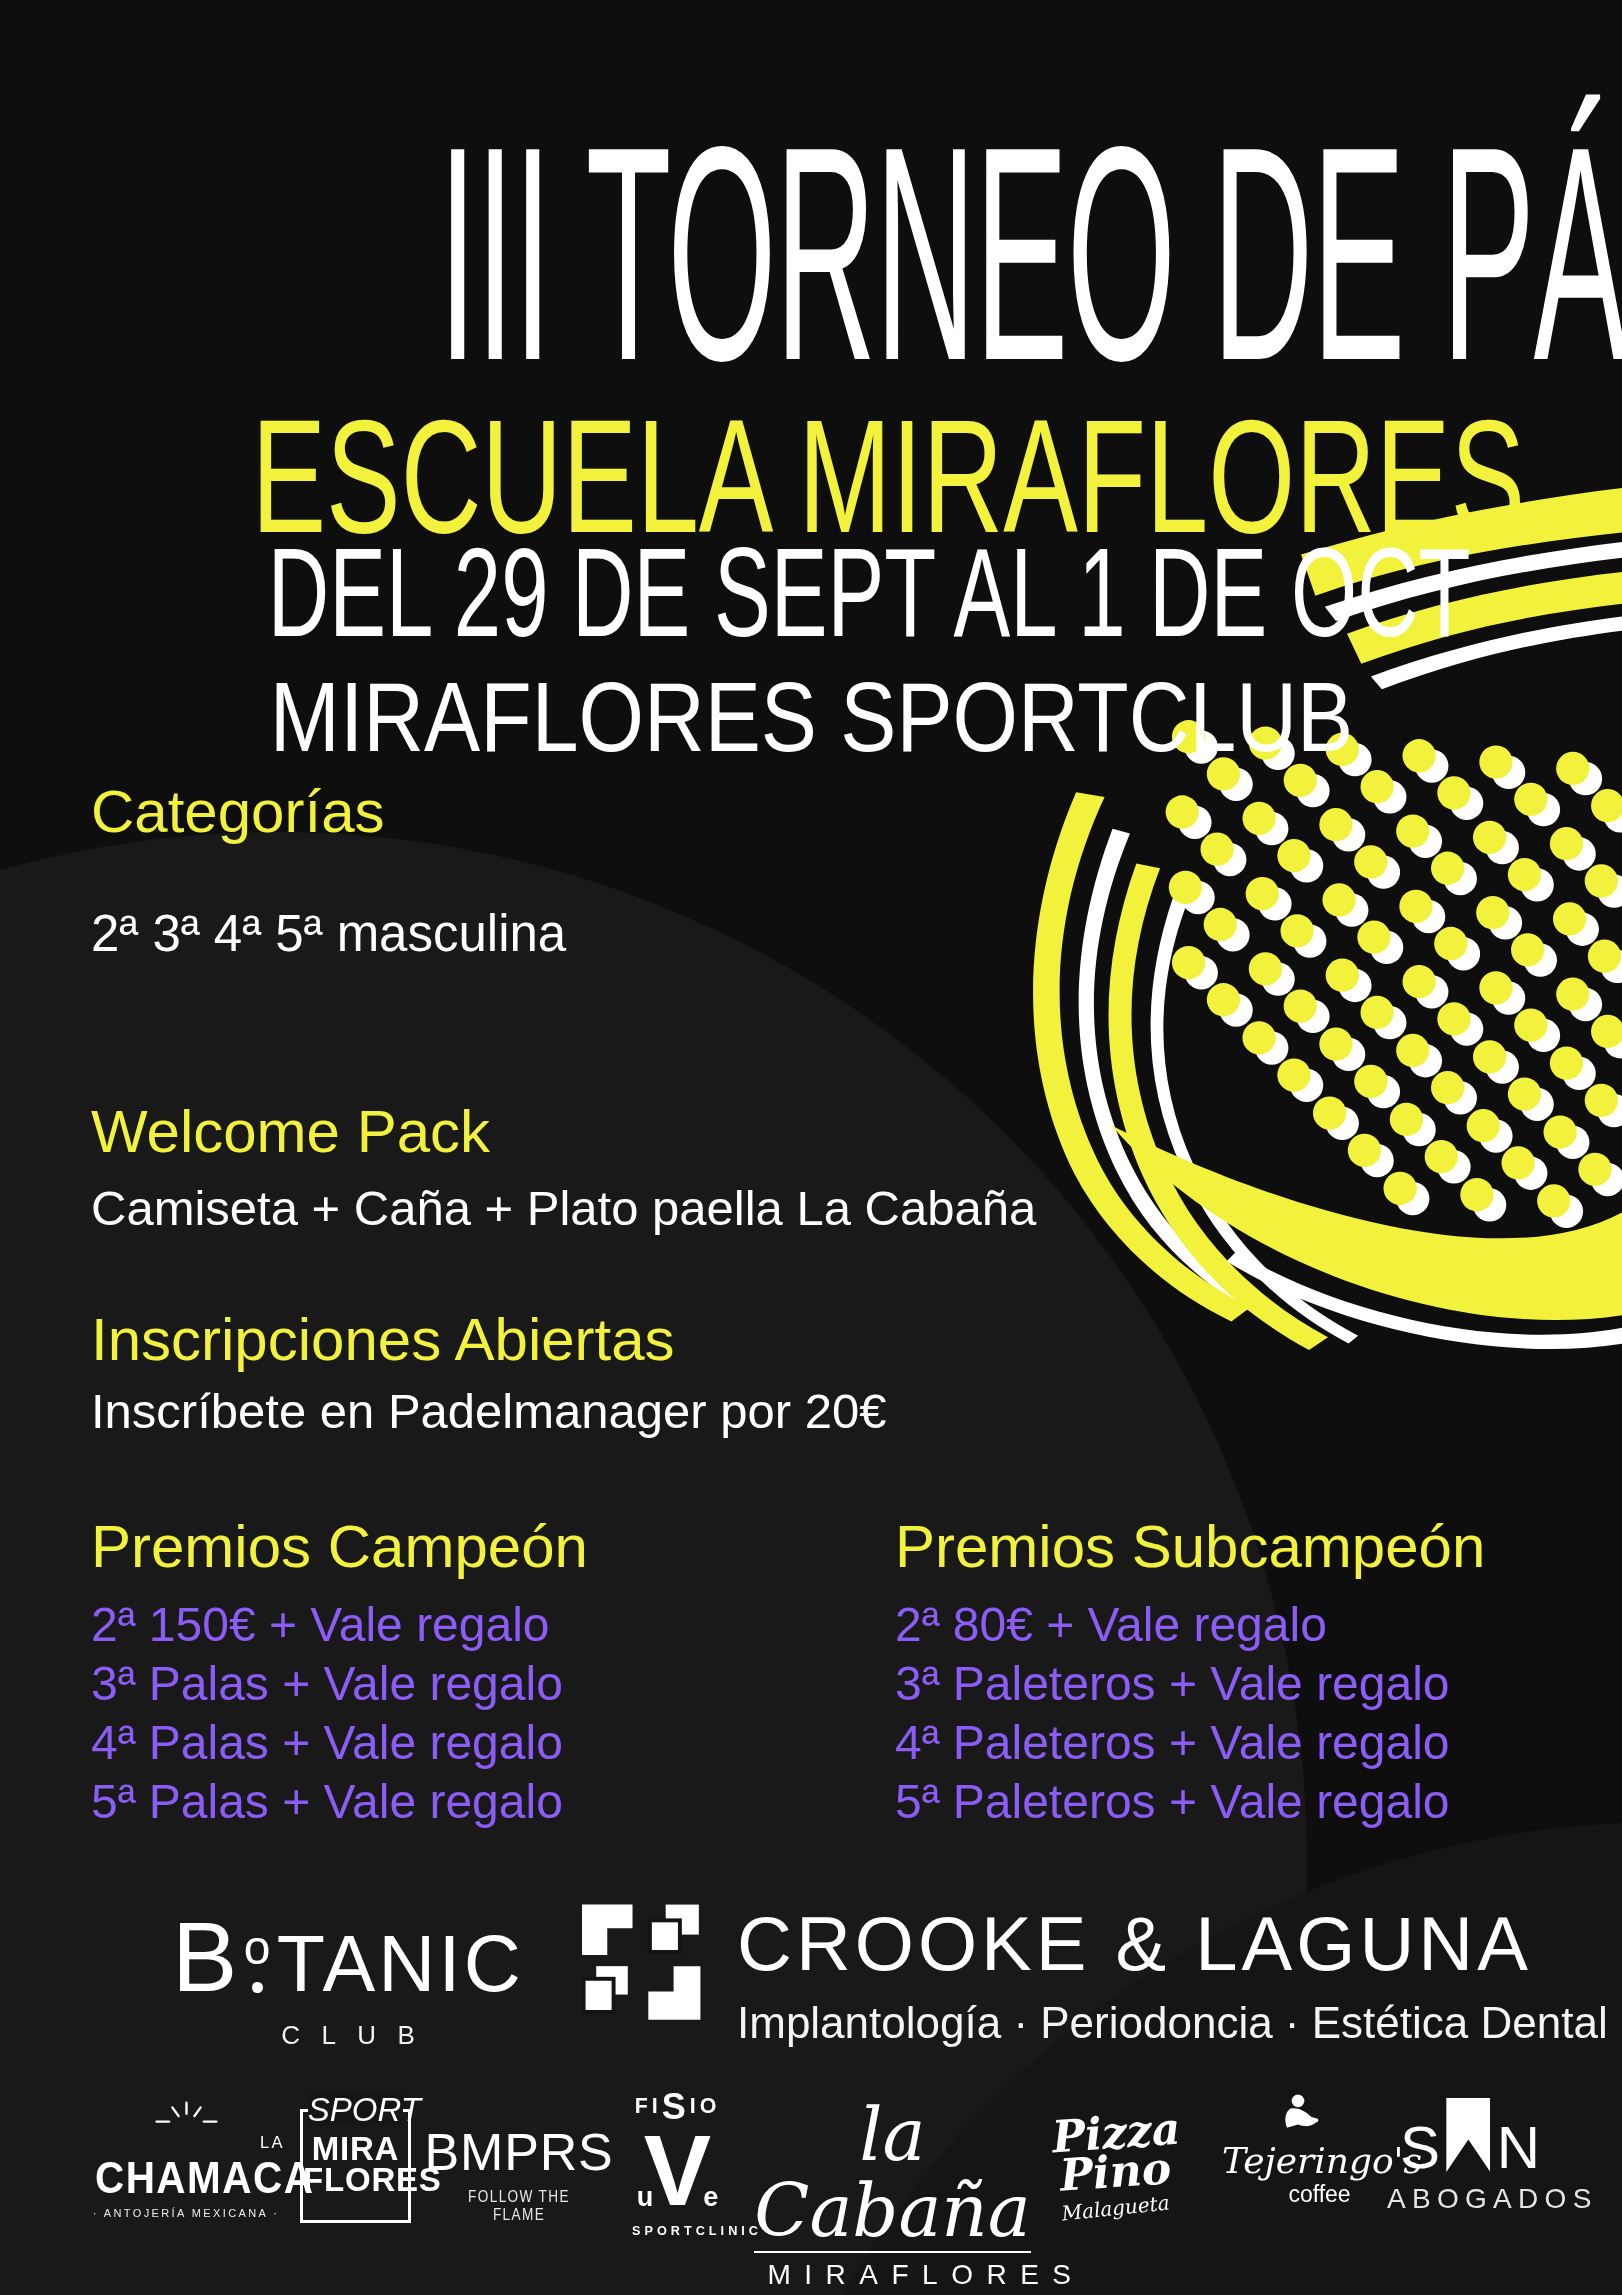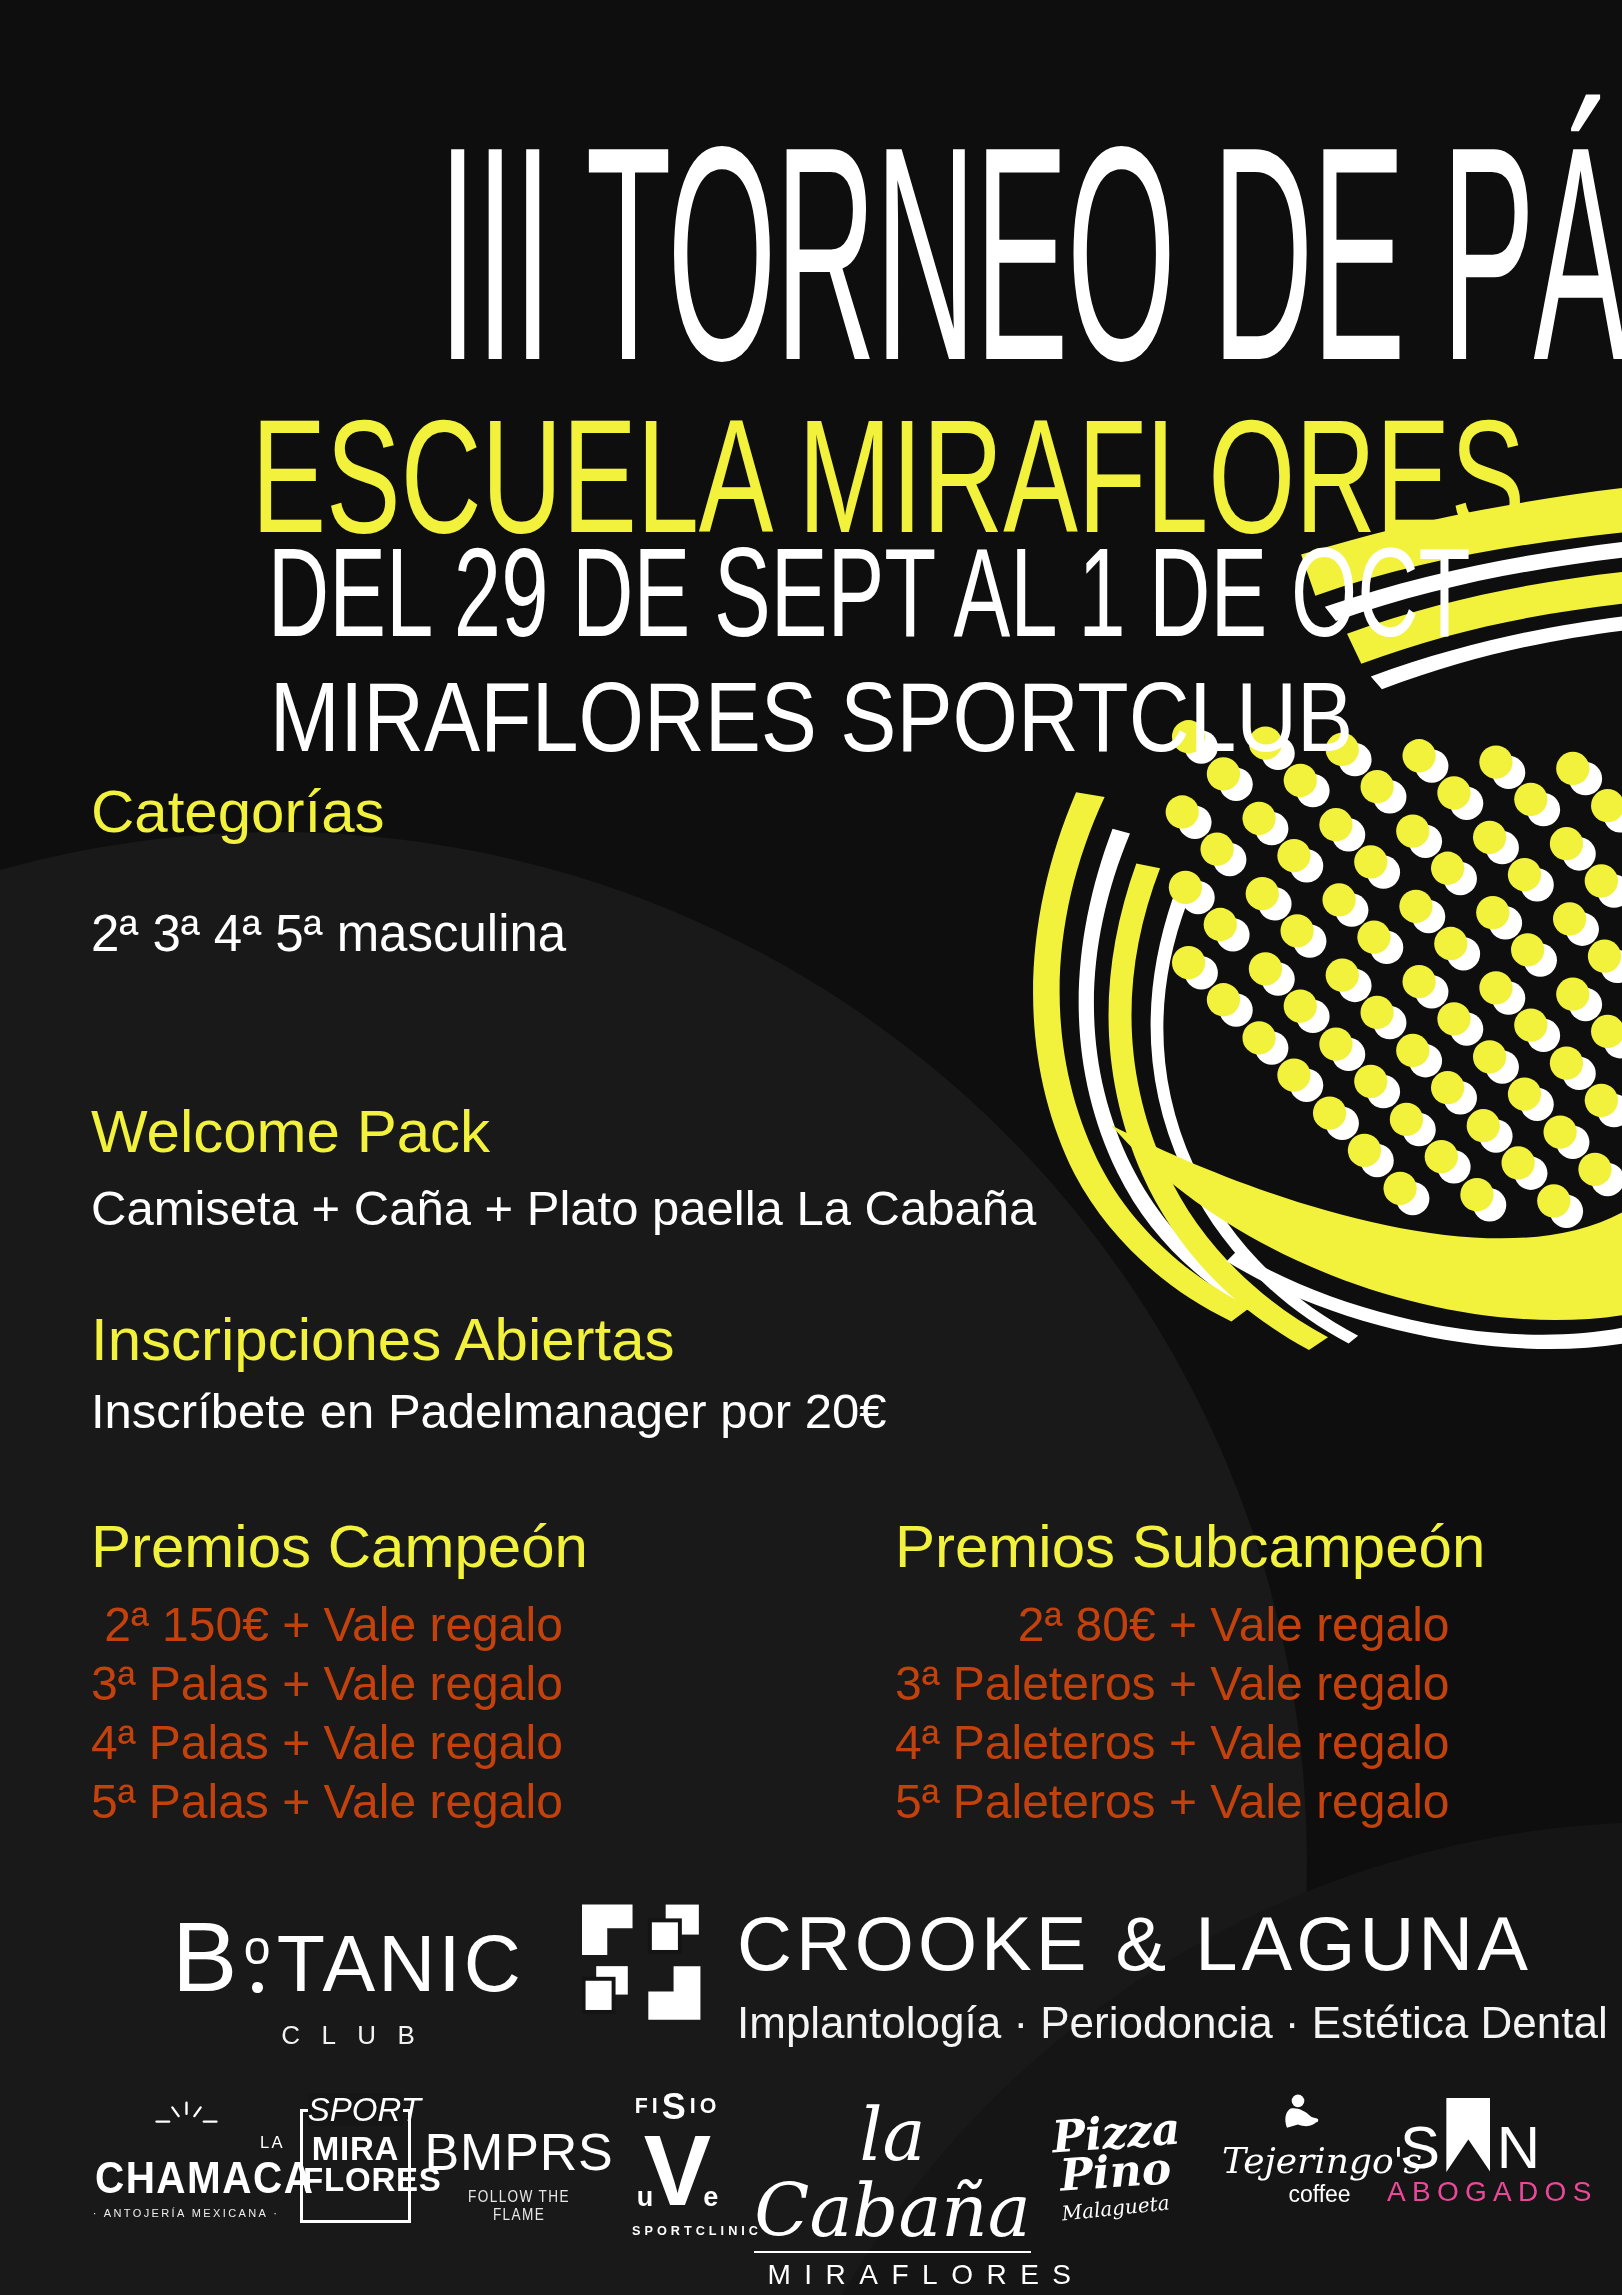--- a/index.html
+++ b/index.html
@@ -17,21 +17,21 @@
   .racket .w{fill:#ffffff;}
   
   .cond{position:absolute;left:0;right:0;text-align:center;white-space:nowrap;line-height:1;transform-origin:50% 0;}
   .title{top:101px;font-size:305px;letter-spacing:-3.2px;transform:scaleX(.46);color:#fff;}
   .subtitle{top:395px;font-size:162px;transform:scaleX(.69);color:var(--yellow);}
   .dateline{top:529px;font-size:127px;transform:scaleX(.67);color:#fff;}
   .venueline{top:667px;font-size:99px;transform:scaleX(.85);color:#fff;}
   
   .sec-h{position:absolute;font-size:60px;color:var(--yellow);white-space:nowrap;}
   .sec-t{position:absolute;font-size:49px;color:#fff;white-space:nowrap;}
-  .prize-list{position:absolute;font-size:48px;line-height:59px;color:#c2410c;white-space:nowrap;text-align:right;}
+  .prize-list{position:absolute;font-size:48px;line-height:59px;color:#8b5cf6;white-space:nowrap;}
   
   .sp{position:absolute;color:#fff;}
   .center{text-align:center;}
   .botanic{left:162px;top:1908px;width:372px;}
   .botanic-main{font-size:89px;line-height:1;letter-spacing:1.6px;}
   .botanic-o{display:inline-block;position:relative;top:-27px;font-size:48px;margin:0 4.8px;}
   .botanic-dot{position:absolute;left:50%;bottom:-20.6px;width:10.3px;height:10.3px;margin-left:-5.5px;border-radius:50%;background:#fff;}
   .botanic-tanic{font-size:79px;letter-spacing:3.2px;}
   .botanic-club{margin-top:14.3px;font-size:26px;letter-spacing:21.4px;color:#f2f2f2;padding-left:21.4px;}
   .crooke-icon{left:582px;top:1903px;}
@@ -65,21 +65,21 @@
   .pz-2{font-size:44px;line-height:1;margin-top:-4.8px;transform:rotate(-4deg);}
   .pz-sub{font-size:20px;font-weight:400;margin-top:1.6px;transform:rotate(-6deg);}
   .tejeringos{left:1222px;top:2093px;width:151px;}
   .tj-script{font-family:"DejaVu Serif",serif;font-style:italic;font-size:36px;line-height:1;margin-top:-4.8px;}
   .tj-sub{font-size:23px;margin-top:1.6px;padding-left:44px;}
   .swn{left:1387px;top:2098px;width:166px;}
   .swn-row{display:flex;align-items:flex-end;justify-content:center;gap:6.3px;}
   .swn-letter{font-size:60px;line-height:.8;}
   .swn-flag{width:44px;height:74px;background:#fff;
     clip-path:polygon(0 0,100% 0,100% 100%,50% 56%,0 100%);}
-  .swn-sub{font-size:28px;letter-spacing:6.3px;margin-top:4px;color:#ec4899;text-align:right;}
+  .swn-sub{font-size:28px;letter-spacing:6.3px;margin-top:11px;color:#e5e5e5;text-align:right;}
 </style>
 </head>
 <body>
 
 <div class="poster" style="background: rgb(14, 14, 14);">
 
   <div class="bg-arc bg-arc1"></div>
   <div class="bg-arc bg-arc2"></div>
 
   <svg class="racket" width="1623" height="2295" viewBox="0 0 2048 2897">

